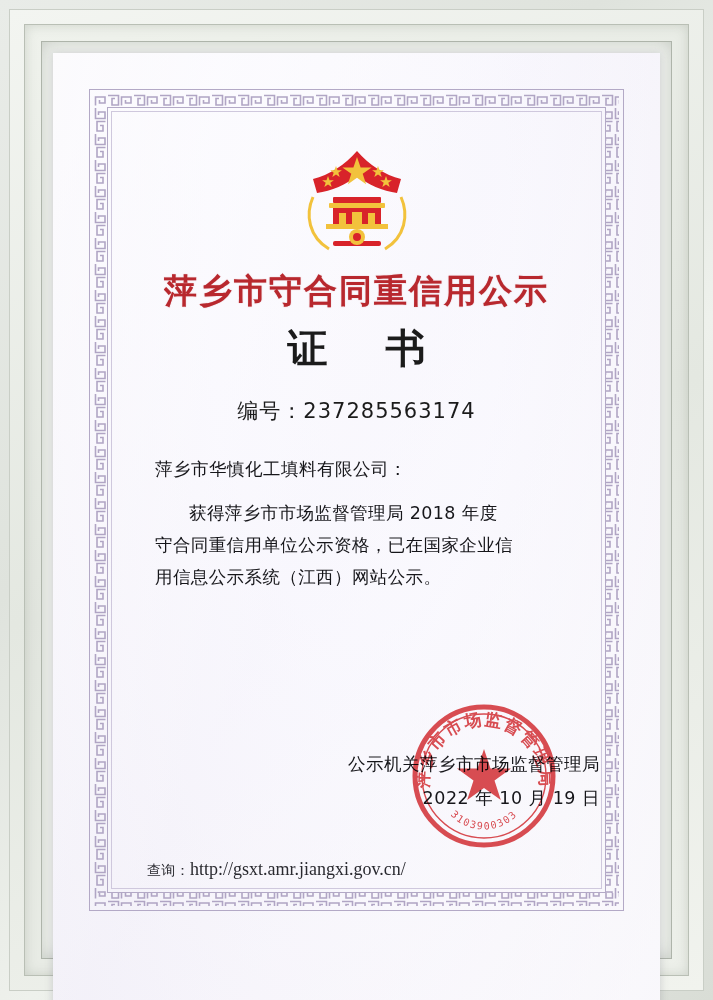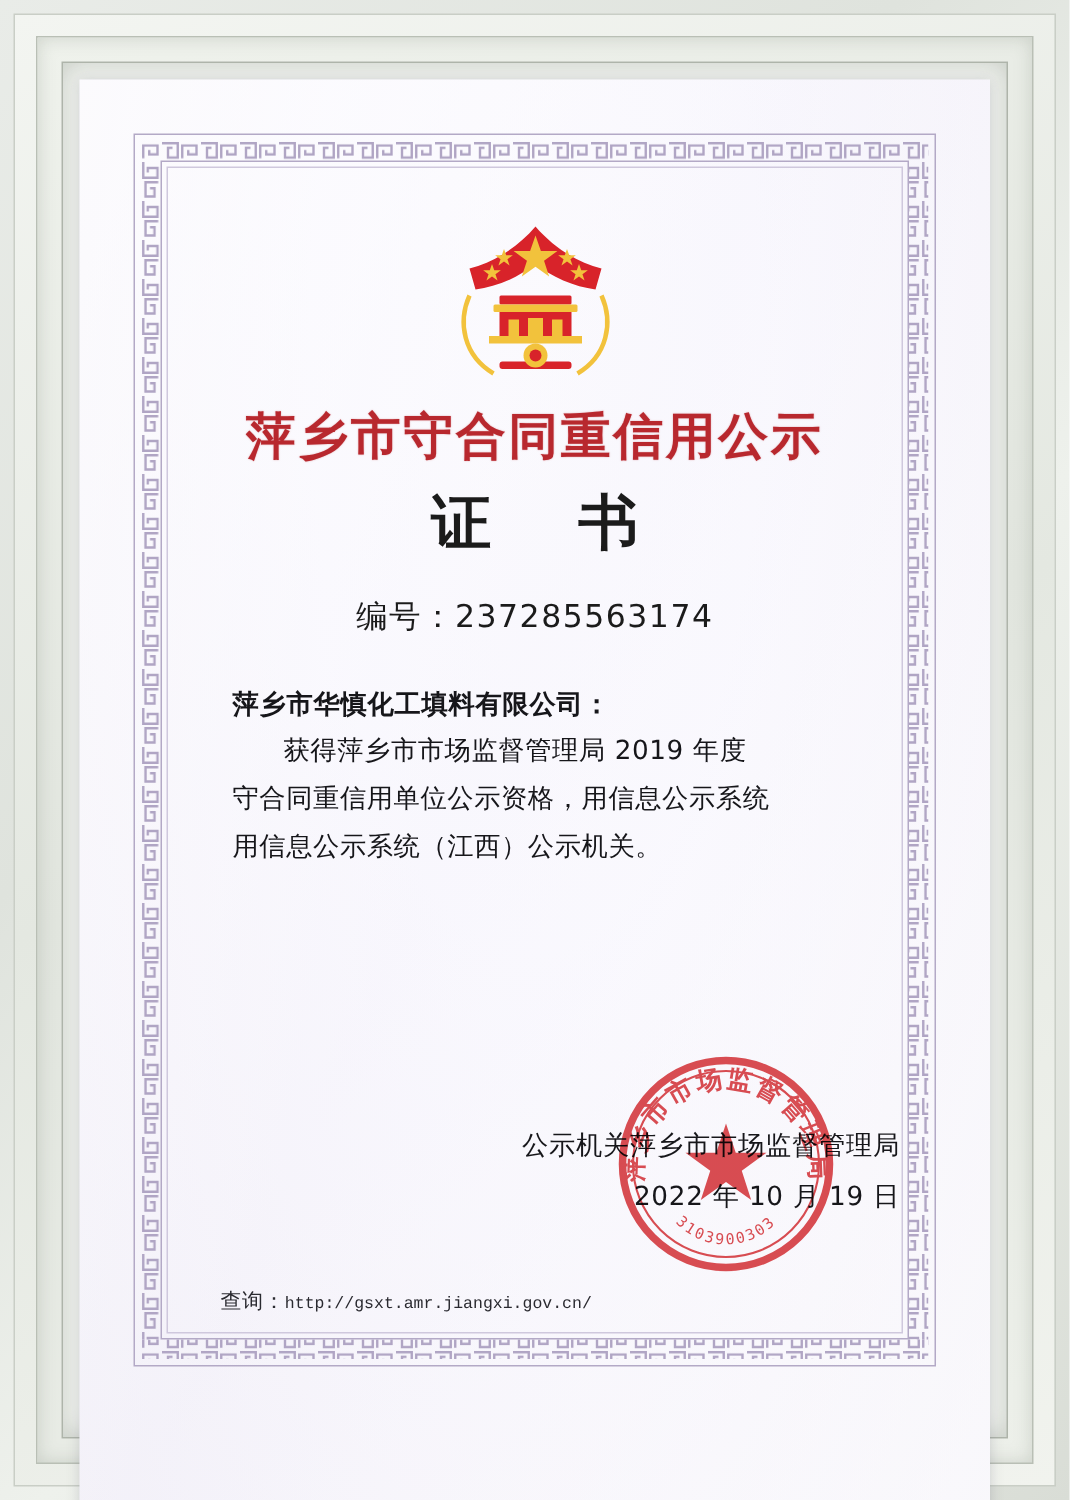--- a/index.html
+++ b/index.html
@@ -149,23 +149,23 @@
   .body-block {
     position: absolute;
     left: 102px;
     top: 404px;
     width: 412px;
     color: #16161a;
     font-family: "DejaVu Sans", "Liberation Sans", sans-serif;
   }
   .addressee {
     font-size: 17.5px;
-    font-weight: bold;
+    font-weight: normal;
     letter-spacing: 0.5px;
-    margin-bottom: 4px;
+    margin-bottom: 16px;
     white-space: nowrap;
   }
   .para {
     font-size: 17.5px;
     line-height: 32px;
     text-align: justify;
     letter-spacing: 0.4px;
   }
   .para .indent { display: inline-block; width: 34px; }
 
@@ -200,22 +200,22 @@
   .footer-query {
     position: absolute;
     left: 94px;
     top: 806px;
     font-family: "DejaVu Sans", "Liberation Sans", sans-serif;
     font-size: 14px;
     color: #2a2a30;
     letter-spacing: 0.3px;
   }
   .footer-query .url {
-    font-family: Liberation Mono, monospace;
-    font-size: 11px;
+    font-family: Liberation Serif, serif;
+    font-size: 18px;
     letter-spacing: 0;
   }
 </style>
 </head>
 <body>
 
 <div class="frame-outer">
   <div class="frame-bevel-1"></div>
   <div class="frame-bevel-2"></div>
   <div class="frame-inner-shadow"></div>
@@ -286,23 +286,23 @@
     <div class="title-main">萍乡市守合同重信用公示</div>
     <div class="title-sub">证 书</div>
 
     <div class="cert-number">
       <span>编号：</span><span>237285563174</span>
     </div>
 
     <div class="body-block">
       <div class="addressee">萍乡市华慎化工填料有限公司：</div>
       <div class="para">
-        <span class="indent"></span><span>获得萍乡市市场监督管理局  2019 年度</span><br>
-        <span>守合同重信用单位公示资格，用信息公示系统</span><br>
-        <span>用信息公示系统（江西）公示机关。</span>
+        <span class="indent"></span><span>获得萍乡市市场监督管理局  2018 年度</span><br>
+        <span>守合同重信用单位公示资格，已在国家企业信</span><br>
+        <span>用信息公示系统（江西）网站公示。</span>
       </div>
     </div>
 
     <svg class="seal" viewBox="0 0 150 150">
       <g stroke="#d6262b" fill="none">
         <circle cx="75" cy="75" r="69" stroke-width="5"></circle>
         <circle cx="75" cy="75" r="62" stroke-width="1.4"></circle>
       </g>
 
       <polygon fill="#d6262b" points="75,48 81.5,67.5 102,67.5 85.5,79.5 91.8,99 75,87 58.2,99 64.5,79.5 48,67.5 68.5,67.5"></polygon>

